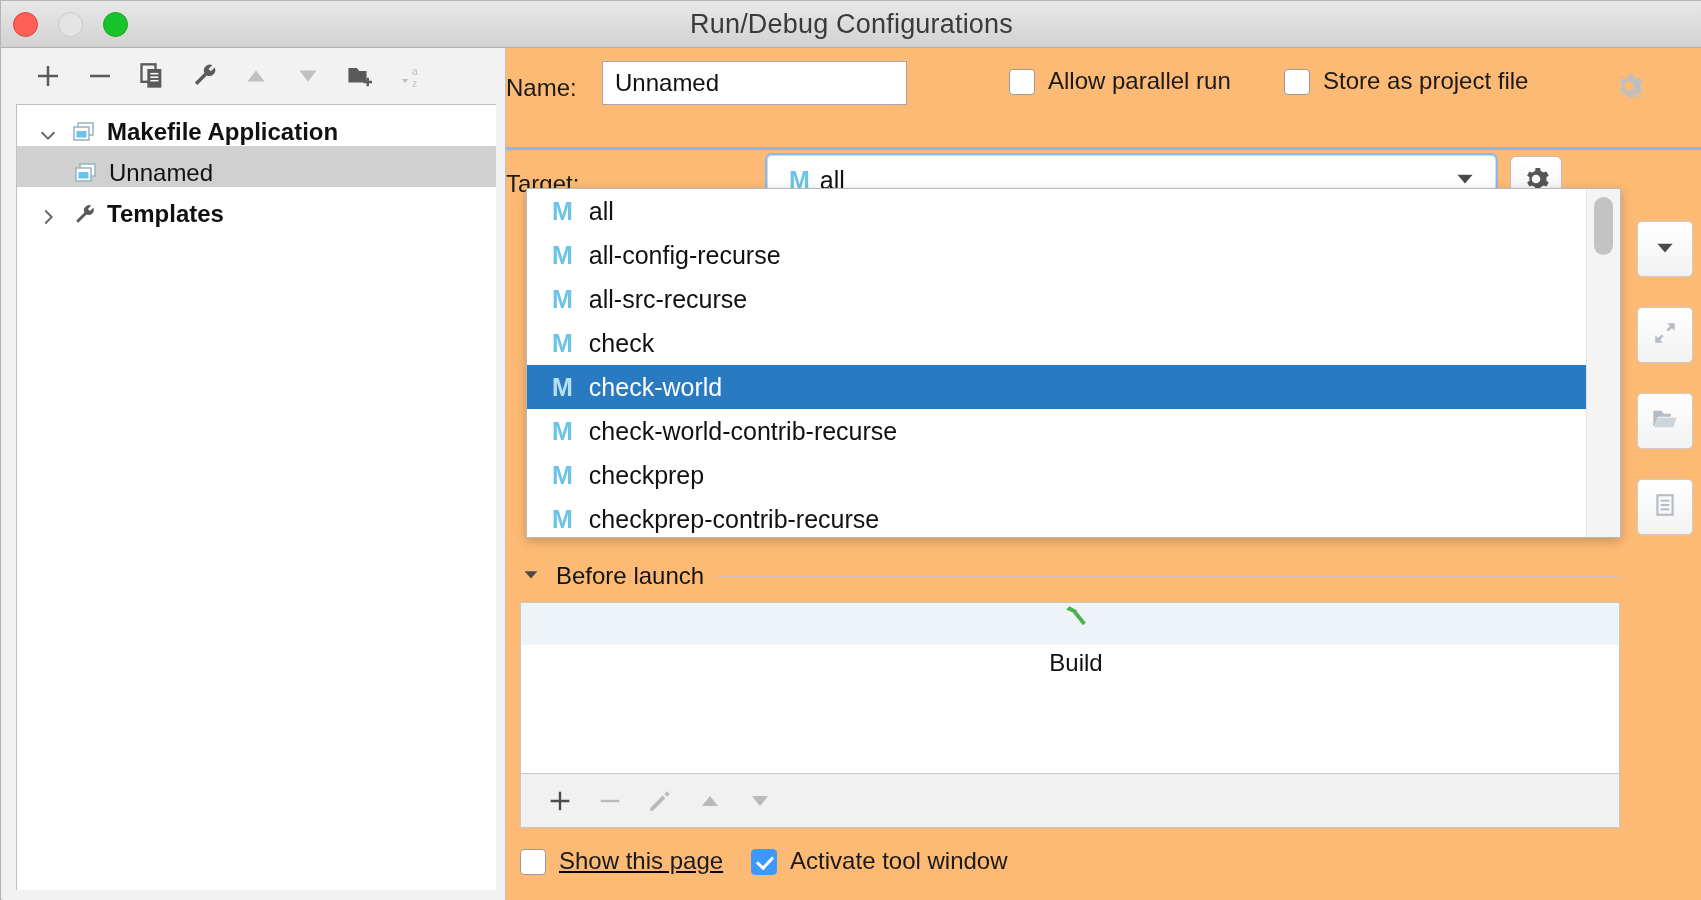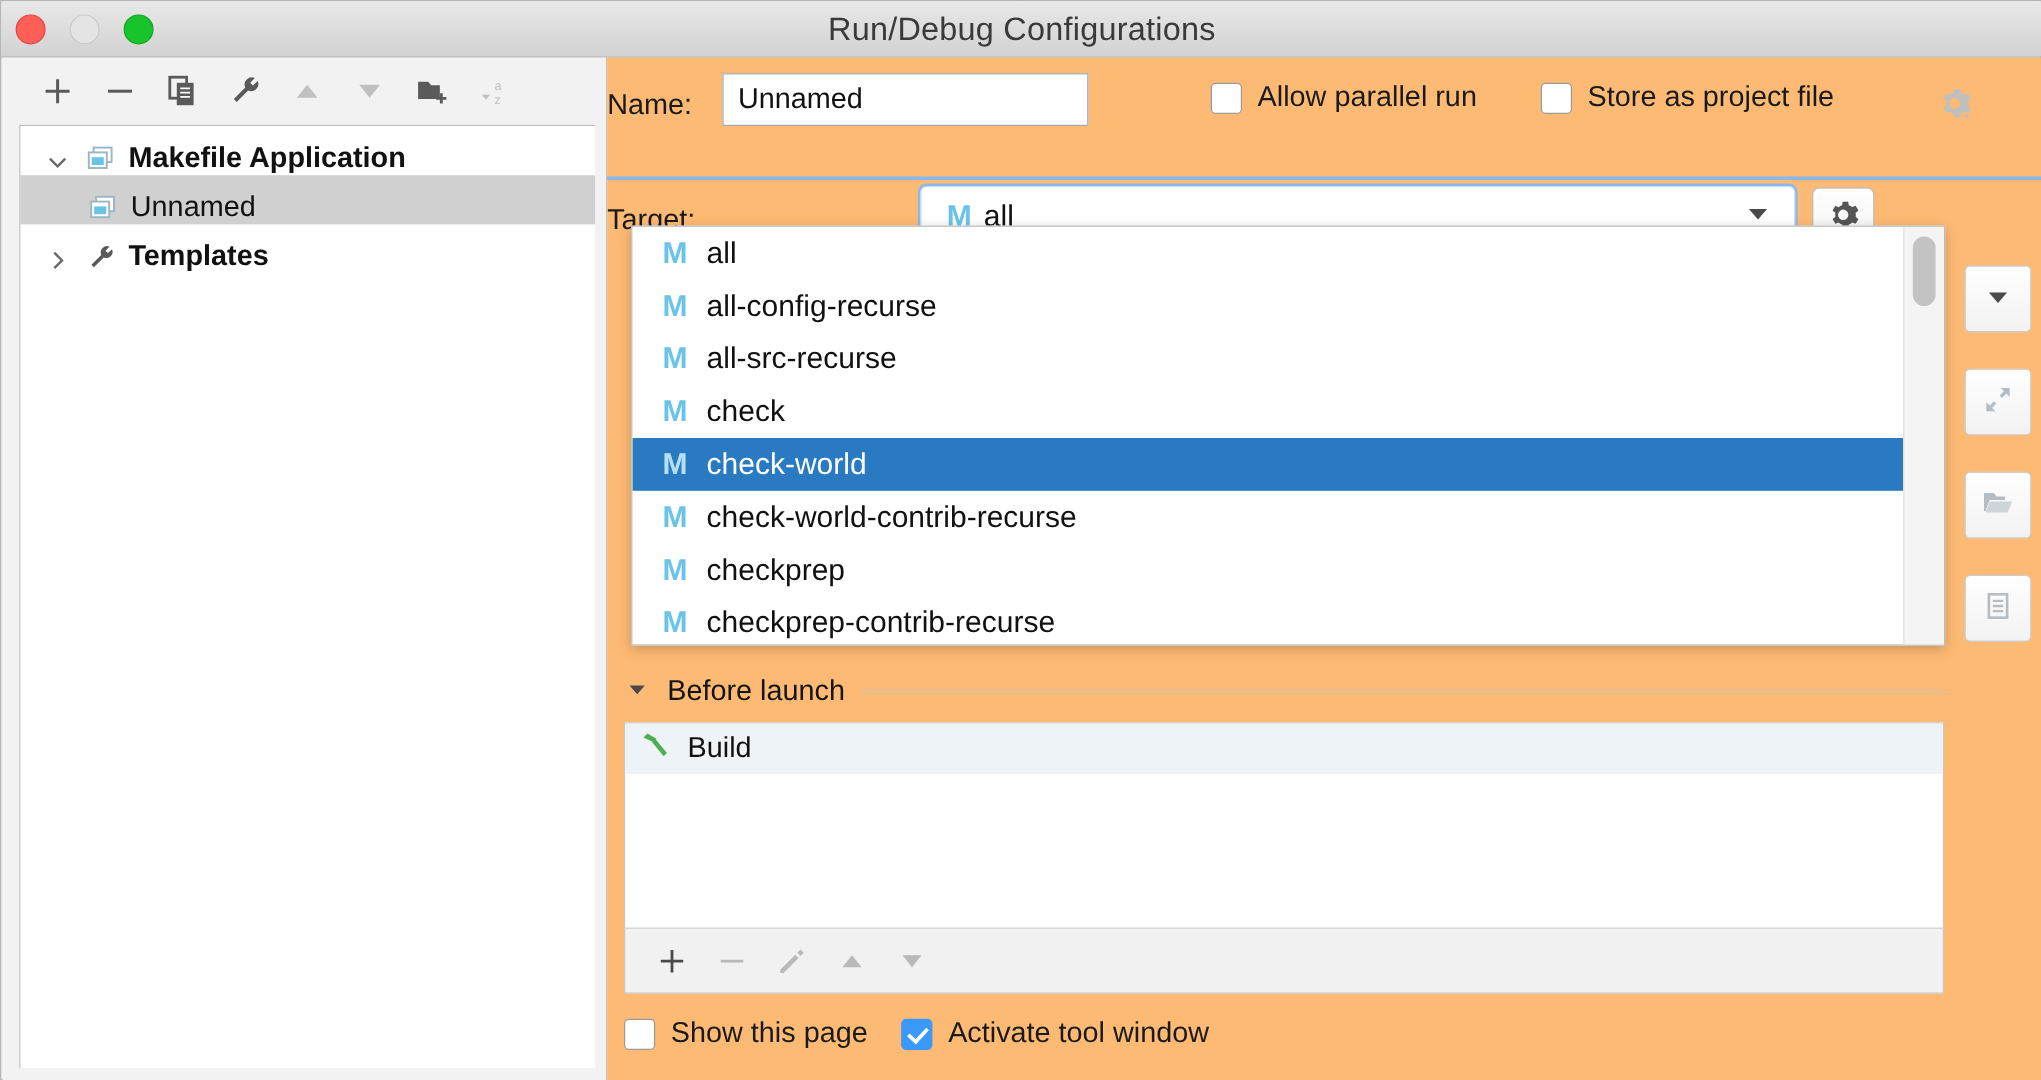--- a/index.html
+++ b/index.html
@@ -138,21 +138,21 @@
   
   .before-launch { position: absolute; left: 0; top: 490px; width: 1195px; margin-top: 24px; }
   .bl-header { display: flex; align-items: center; gap: 14px; padding-left: 14px; }
   .bl-title { font-size: 24px; color: #141414; white-space: nowrap; }
   .bl-rule { flex: 1; height: 1px; background: #c8c8c8; margin-right: 80px; }
   .bl-box {
     position: absolute; left: 14px; top: 40px; width: 1100px; height: 172px;
     background: #fff; border: 1px solid #c7c7c7;
   }
   .bl-row { height: 42px; display: flex; align-items: center; gap: 14px; padding-left: 12px;
-            background: #eef3f8; font-size: 24px; color: #111; }
+            background: #eef3f8; font-size: 24px; color: #111; flex-direction: column; }
   .bl-toolbar {
     position: absolute; left: 14px; top: 212px; width: 1100px; height: 54px;
     background: #f1f1f1; border: 1px solid #c7c7c7; border-top: none;
     display: flex; align-items: center; padding-left: 14px; gap: 0;
   }
   .bl-tbtn { width: 50px; height: 48px; display: flex; align-items: center; justify-content: center; }
 
   .bottom-cbs { position: absolute; left: 14px; top: 285px; display: flex; align-items: center; gap: 28px; }
 
   .sep-v { position: absolute; left: 504px; top: 47px; width: 1px; height: 852px; background: #c0c0c0; }
@@ -444,21 +444,21 @@
             </svg>
         </div>
         <div class="bl-tbtn">
           <svg width="24" height="24" viewBox="0 0 24 24">
               <path d="M12 17L4 7h16z" fill="#b9b9b9"></path>
             </svg>
         </div>
       </div>
 
       <div class="bottom-cbs">
-        <span class="cbrow" style="position:relative;">
+        <span class="cbrow" style="position:relative;text-decoration:underline;">
           <span class="cbox"></span>
           <span class="cb-label">Show this page</span>
         </span>
         <span class="cbrow" style="position:relative;">
           <span class="cbox checked"></span>
           <span class="cb-label">Activate tool window</span>
         </span>
       </div>
     </div>
 

